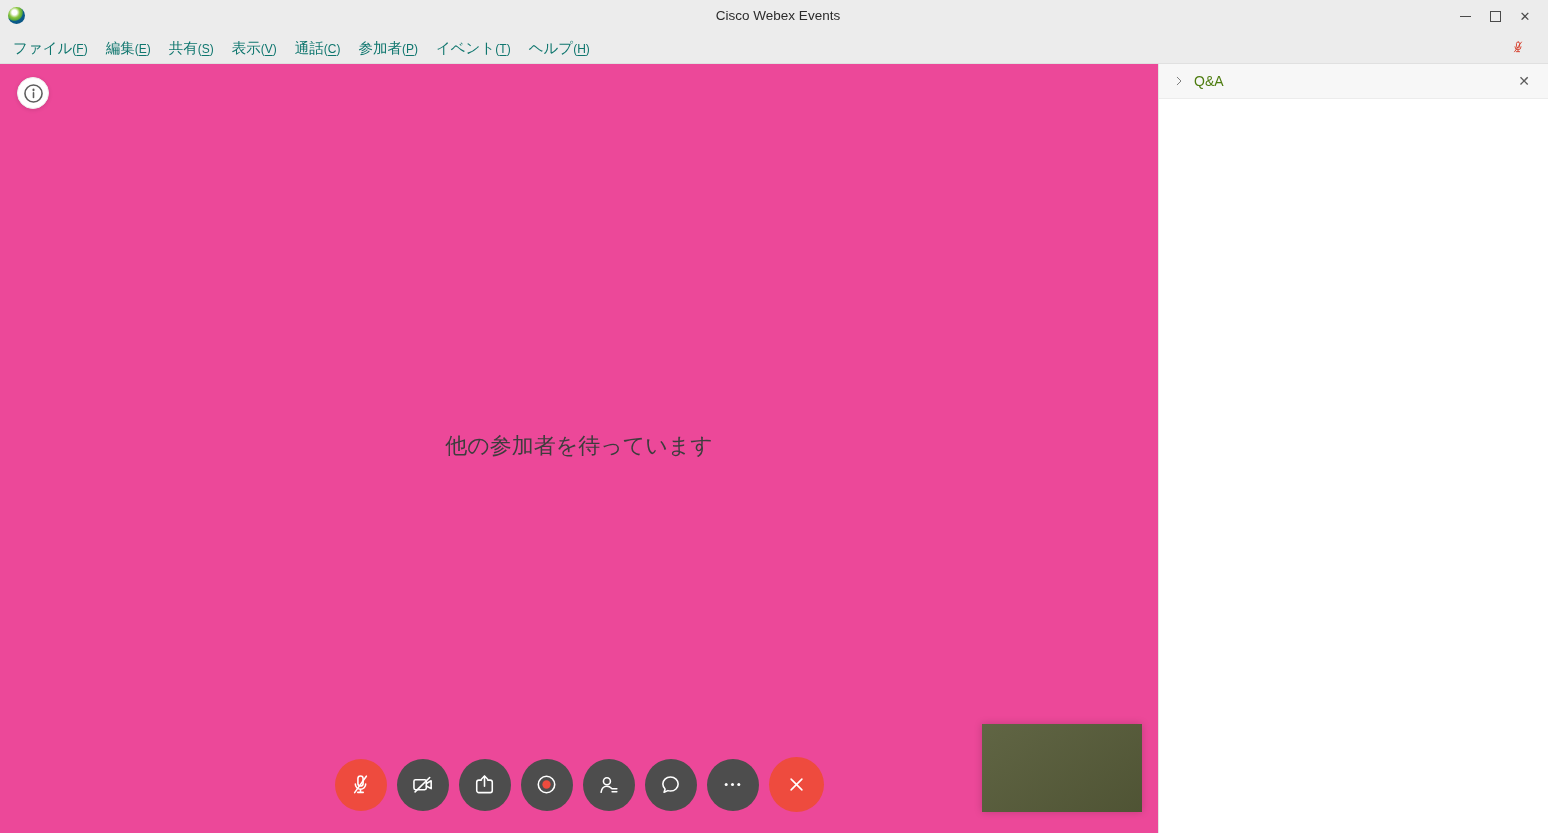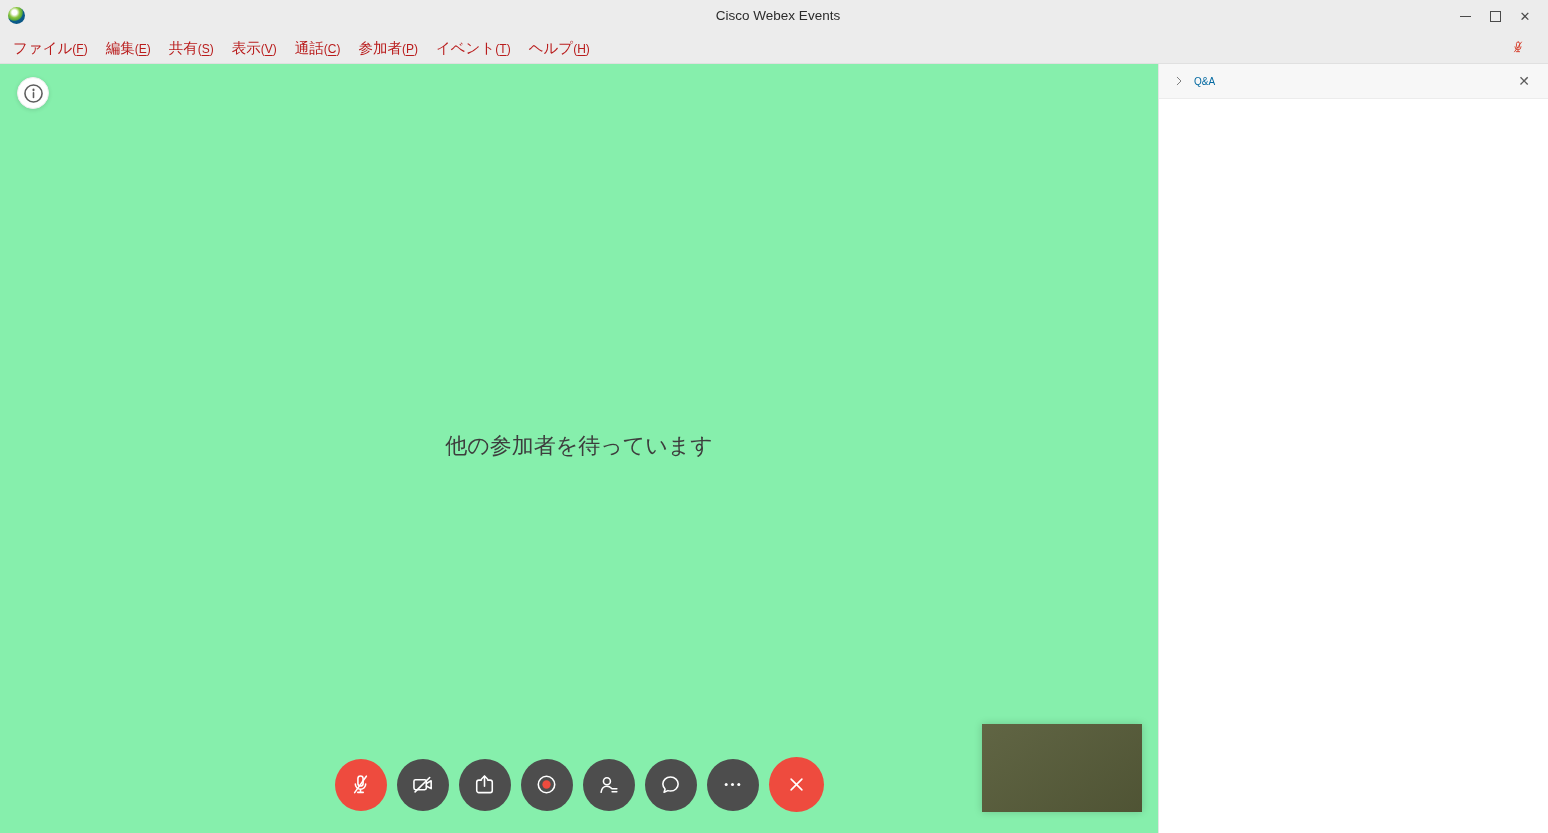--- a/index.html
+++ b/index.html
@@ -26,28 +26,28 @@
   .win-btn { width:30px; height:33px; display:flex; align-items:center; justify-content:center; background:transparent; border:none; cursor:default; color:#4a4a4a; }
   .glyph-min { display:block; width:11px; border-top:1.4px solid #4a4a4a; }
   .glyph-max { display:block; width:11px; height:11px; border:1.4px solid #4a4a4a; }
   .glyph-close { font-size:13px; color:#4a4a4a; line-height:1; }
   
   .menubar {
     height:31px; background:var(--chrome-bg,#ececec); border-bottom:1px solid #e0e0e0;
     display:flex; align-items:center; position:relative; flex:0 0 auto;
   }
   .menu-items { display:flex; align-items:center; padding-left:4px; }
-  .menu-item { font-size:14.5px; color:#b91c1c; padding:4px 9px; cursor:default; white-space:nowrap; }
+  .menu-item { font-size:14.5px; color:#0f766e; padding:4px 9px; cursor:default; white-space:nowrap; }
   .menu-item .ak { font-size:12px; }
   .menu-item u { text-underline-offset:2px; }
   .menubar-mic { position:absolute; right:22px; top:5px; width:16px; height:18px; color:#d6402c; }
   .menubar-mic svg { width:16px; height:18px; }
   
   .content { flex:1; display:flex; min-height:0; }
-  .main { flex:1; background:#86efac; position:relative; display:flex; align-items:center; justify-content:center; }
+  .main { flex:1; background:#ec4899; position:relative; display:flex; align-items:center; justify-content:center; }
   .waiting-text { font-size:22px; color:#3d3d3d; margin-top:-6px; }
   .info-btn {
     position:absolute; left:17px; top:13px; width:32px; height:32px; border-radius:50%;
     background:#fff; border:1px solid #efefef; box-shadow:0 1px 4px rgba(0,0,0,0.12);
     display:flex; align-items:center; justify-content:center; color:#5d5d5d; cursor:default;
   }
   .info-btn svg { width:18px; height:18px; }
   
   .control-bar {
     position:absolute; left:0; right:0; bottom:21px;
@@ -70,21 +70,21 @@
     box-shadow:0 0 8px rgba(0,0,0,0.18);
   }
   
   .qa-panel { width:390px; flex:0 0 auto; background:#ffffff; border-left:1px solid #e4e4e4; display:flex; flex-direction:column; }
   .qa-header {
     height:35px; background:var(--qa-header-bg,#f7f7f7); border-bottom:1px solid #ececec;
     display:flex; align-items:center; padding:0 14px; flex:0 0 auto;
   }
   .qa-chevron { display:flex; color:#4a4a4a; margin-right:9px; cursor:default; }
   .qa-chevron svg { width:12px; height:12px; }
-  .qa-title { font-size:10px; color:#0369a1; }
+  .qa-title { font-size:14px; color:#4d7c0f; }
   .qa-close { margin-left:auto; background:none; border:none; font-size:14px; color:#5c5c5c; cursor:default; padding:2px 4px; }
   .qa-body { flex:1; background:#fff; }
 </style>
 </head>
 <body>
 
 <div class="window">
 
   <div class="titlebar">
     <span class="app-logo"></span>

